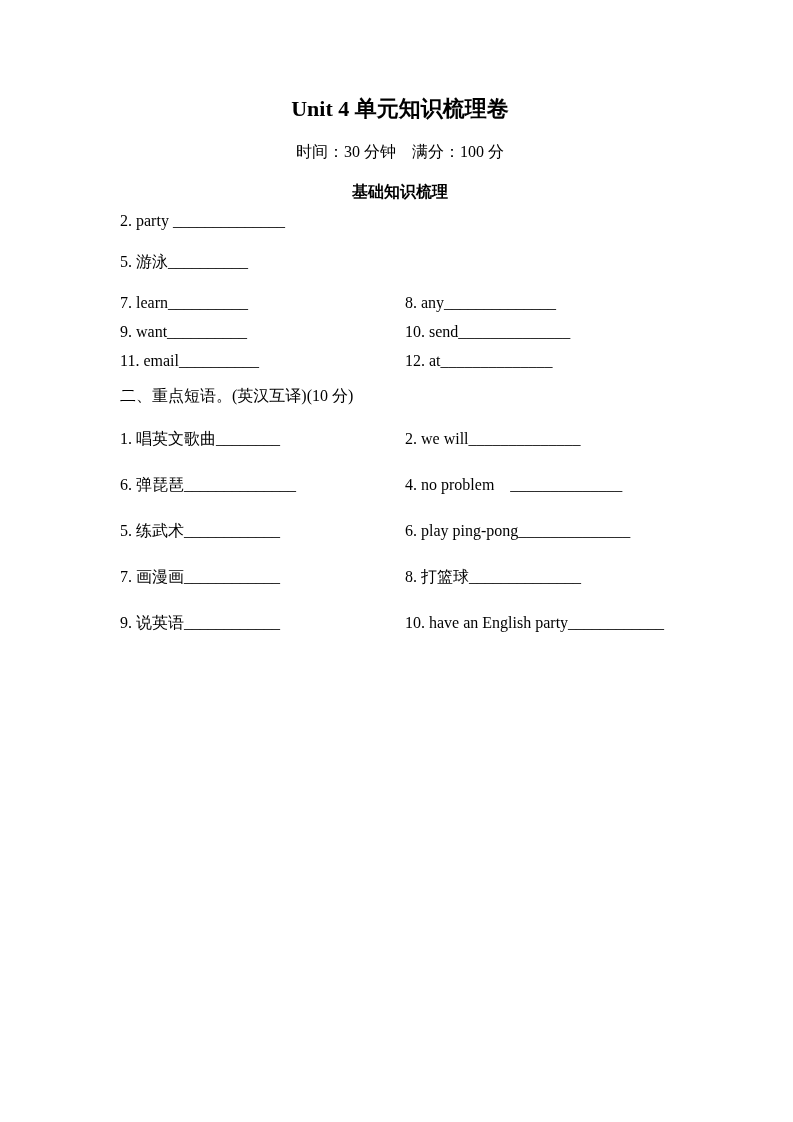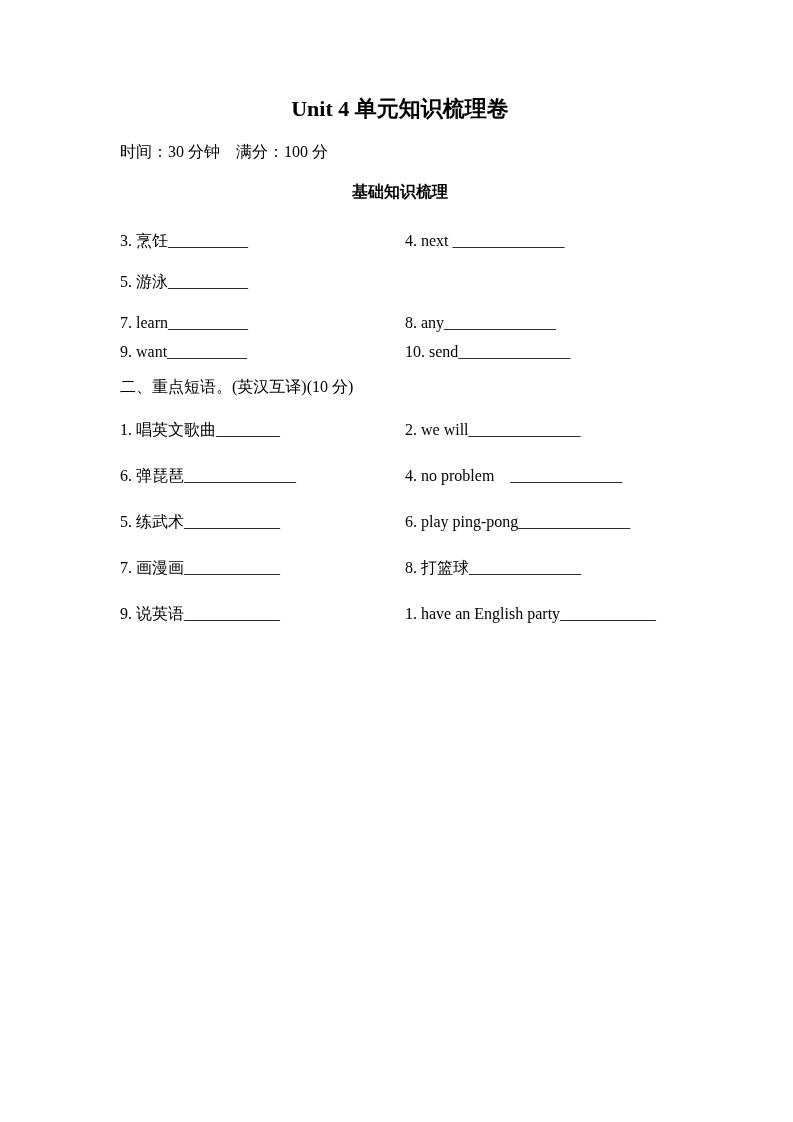--- a/index.html
+++ b/index.html
@@ -21,21 +21,21 @@
     overflow: hidden;
   }
   .title {
     margin: 0 0 17px 0;
     text-align: center;
     font-size: 22px;
     font-weight: bold;
     line-height: 1.3;
   }
   .meta {
-    text-align: left;
+    text-align: center;
     line-height: 21px;
     margin: 0 0 19px 0;
   }
   .subtitle {
     margin: 0 0 8px 0;
     text-align: center;
     font-size: 16px;
     font-weight: bold;
     line-height: 21px;
   }
@@ -79,35 +79,36 @@
 
   <h1 class="title">Unit 4 单元知识梳理卷</h1>
 
   <div class="meta">时间：30 分钟　满分：100 分</div>
 
   <h2 class="subtitle">基础知识梳理</h2>
 
   <div class="sec1">
 
     <div class="row">
-    </div>
-    <div class="row">
-      <span class="cell-left">3. 烹饪__________</span>
-      <span class="cell-right">4. next ______________</span>
+      <span class="cell-right">2. party  ______________</span>
     </div>
     <div class="row">
       <span class="cell-left">5. 游泳__________</span>
     </div>
     <div class="row tight">
       <span class="cell-left">7. learn__________</span>
       <span class="cell-right">8. any______________</span>
     </div>
     <div class="row tight">
       <span class="cell-left">9. want__________</span>
       <span class="cell-right">10. send______________</span>
+    </div>
+    <div class="row tight">
+      <span class="cell-left">11. email__________</span>
+      <span class="cell-right">12. at______________</span>
     </div>
   </div>
 
   <div class="spacer-sm"></div>
 
   <div class="sec2">
     <div class="sec-heading">二、重点短语。(英汉互译)(10 分)</div>
 
     <div class="row">
       <span class="cell-left">1. 唱英文歌曲________</span>
@@ -120,18 +121,18 @@
     <div class="row">
       <span class="cell-left">5. 练武术____________</span>
       <span class="cell-right">6. play ping-pong______________</span>
     </div>
     <div class="row">
       <span class="cell-left">7. 画漫画____________</span>
       <span class="cell-right">8. 打篮球______________</span>
     </div>
     <div class="row">
       <span class="cell-left">9. 说英语____________</span>
-      <span class="cell-right">1. have an English party____________</span>
+      <span class="cell-right">10. have an English party____________</span>
     </div>
   </div>
 
 
 </div>
 
 </body></html>

